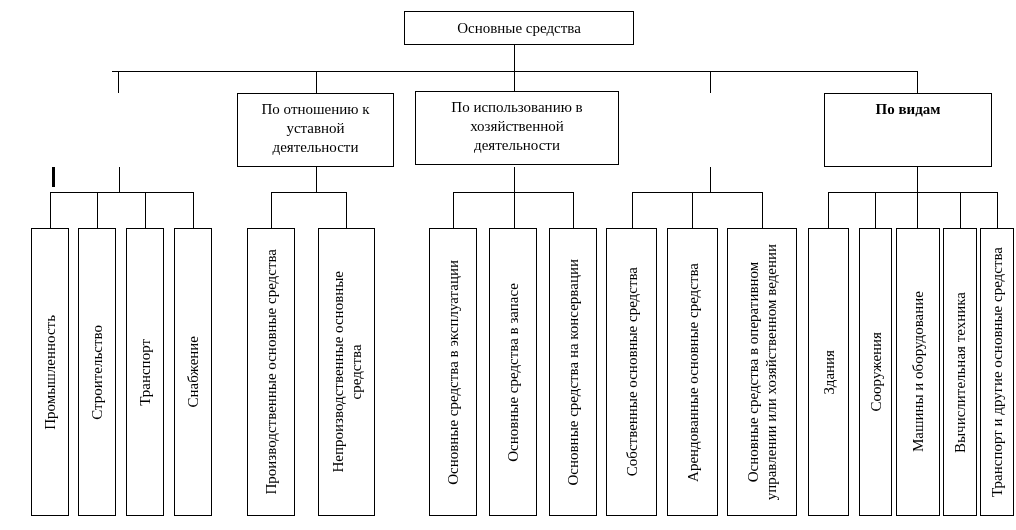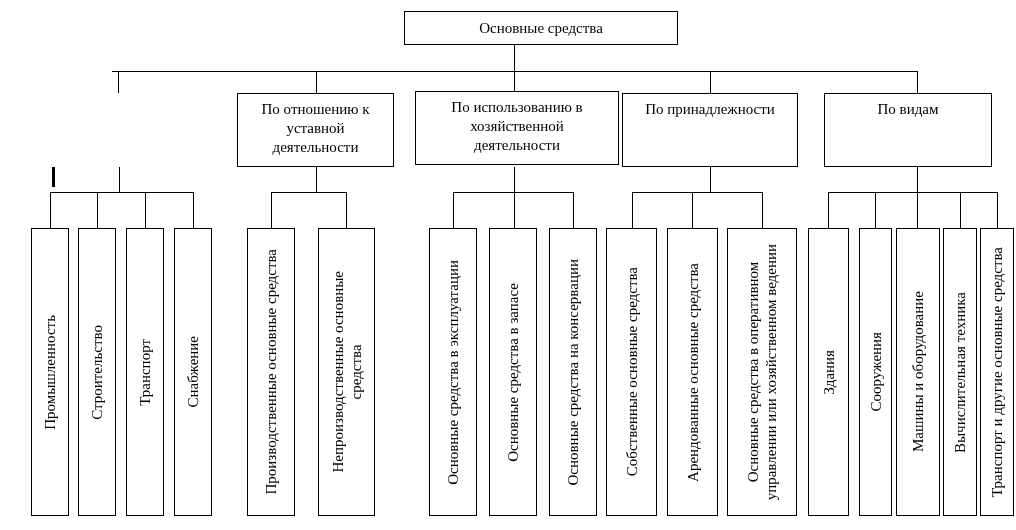--- a/index.html
+++ b/index.html
@@ -51,45 +51,42 @@
     background: #000000;
   }
   .hline { height: 1px; }
   .vline { width: 1px; }
 </style>
 </head>
 <body>
 
 <div class="canvas">
 
-  <div class="box title-box" style="left:404px; top:11px; width:274px; height:34px;">
+  <div class="box title-box" style="left:404px; top:11px; width:230px; height:34px;">
     <span>Основные средства</span>
   </div>
 
   <div class="vline" style="left:514px; top:45px; height:48px;"></div>
   <div class="hline" style="left:112px; top:71px; width:806px;"></div>
   <div class="vline" style="left:118px; top:71px; height:22px;"></div>
   <div class="vline" style="left:316px; top:71px; height:22px;"></div>
   <div class="vline" style="left:710px; top:71px; height:22px;"></div>
   <div class="vline" style="left:917px; top:71px; height:22px;"></div>
 
   <div class="box cat-box" style="left:237px; top:93px; width:157px; height:74px;">
     <span>По отношению к
 уставной
 деятельности</span>
   </div>
   <div class="box cat-box" style="left:415px; top:91px; width:204px; height:74px;">
     <span>По использованию в
 хозяйственной
 деятельности</span>
   </div>
-  <div class="box cat-box" style="left:622px; top:93px; width:176px; height:74px;">
-    <span>По принадлежности</span>
-  </div>
-  <div class="box cat-box" style="left:824px; top:93px; width:168px; height:74px;">
+  <div class="box cat-box" style="left:824px; top:93px; width:168px; height:74px;font-weight:bold;">
     <span>По видам</span>
   </div>
 
   <div class="mark" style="left:52px; top:167px; width:3px; height:20px;"></div>
 
   <div class="vline" style="left:119px; top:167px; height:25px;"></div>
   <div class="vline" style="left:316px; top:167px; height:25px;"></div>
   <div class="vline" style="left:514px; top:167px; height:25px;"></div>
   <div class="vline" style="left:710px; top:167px; height:25px;"></div>
   <div class="vline" style="left:917px; top:167px; height:25px;"></div>

